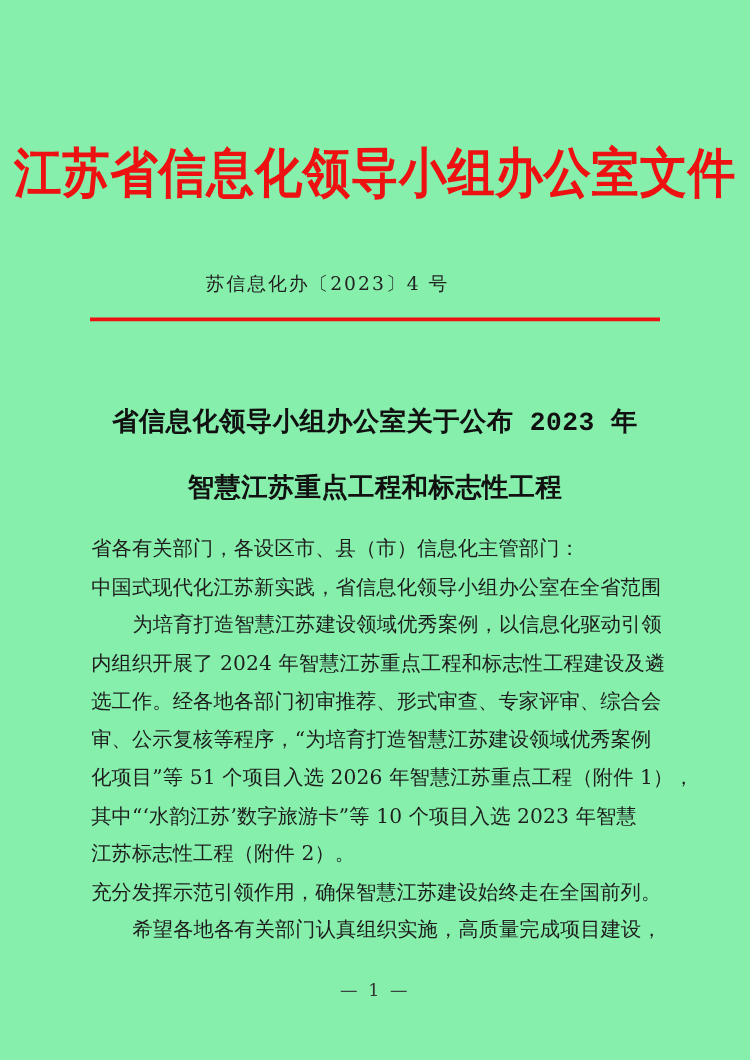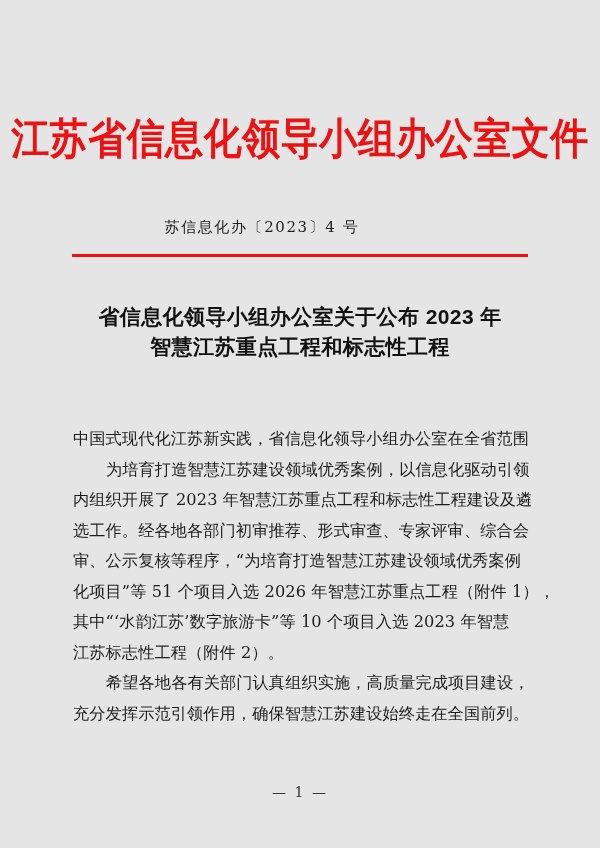--- a/index.html
+++ b/index.html
@@ -12,21 +12,21 @@
     height: 848px;
     position: relative;
     font-family: "DejaVu Serif", "Liberation Serif", serif;
     color: #1a1a1a;
     overflow: hidden;
   }
 
   .page {
     position: absolute;
     inset: 0;
-    background: #e5e5e5;
+    background: #86efac;
   }
 
   
   .masthead {
     position: absolute;
     top: 112px;
     left: 0;
     width: 600px;
     text-align: center;
   }
@@ -72,27 +72,28 @@
 
   
   .notice-title {
     position: absolute;
     top: 302px;
     left: 72px;
     width: 456px;
     text-align: center;
   }
   .notice-title-line {
-    font-family: Liberation Sans, sans-serif;
+    font-family: Liberation Mono, monospace;
     font-weight: 700;
     font-size: 21px;
     line-height: 30px;
     letter-spacing: 0.4px;
     color: #111111;
     white-space: nowrap;
+    margin-top: 23px;
   }
 
   
   .body-block {
     position: absolute;
     top: 424px;
     left: 73px;
     width: 456px;
   }
   .body-line {
@@ -137,29 +138,30 @@
   </div>
 
   <div class="red-rule"></div>
 
   <div class="notice-title">
     <div class="notice-title-line">省信息化领导小组办公室关于公布 2023 年</div>
     <div class="notice-title-line">智慧江苏重点工程和标志性工程</div>
   </div>
 
   <div class="body-block">
+    <div class="body-line">省各有关部门，各设区市、县（市）信息化主管部门：</div>
     <div class="body-line">中国式现代化江苏新实践，省信息化领导小组办公室在全省范围</div>
     <div class="body-line indent">为培育打造智慧江苏建设领域优秀案例，以信息化驱动引领</div>
-    <div class="body-line">内组织开展了 2023 年智慧江苏重点工程和标志性工程建设及遴</div>
+    <div class="body-line">内组织开展了 2024 年智慧江苏重点工程和标志性工程建设及遴</div>
     <div class="body-line">选工作。经各地各部门初审推荐、形式审查、专家评审、综合会</div>
     <div class="body-line">审、公示复核等程序，“为培育打造智慧江苏建设领域优秀案例</div>
     <div class="body-line">化项目”等 51 个项目入选 2026 年智慧江苏重点工程（附件 1），</div>
     <div class="body-line">其中“‘水韵江苏’数字旅游卡”等 10 个项目入选 2023 年智慧</div>
     <div class="body-line">江苏标志性工程（附件 2）。</div>
+    <div class="body-line">充分发挥示范引领作用，确保智慧江苏建设始终走在全国前列。</div>
     <div class="body-line indent">希望各地各有关部门认真组织实施，高质量完成项目建设，</div>
-    <div class="body-line">充分发挥示范引领作用，确保智慧江苏建设始终走在全国前列。</div>
   </div>
 
   <div class="page-footer">
     <div class="page-number">— 1 —</div>
   </div>
 
 </div>
 
 </body></html>

